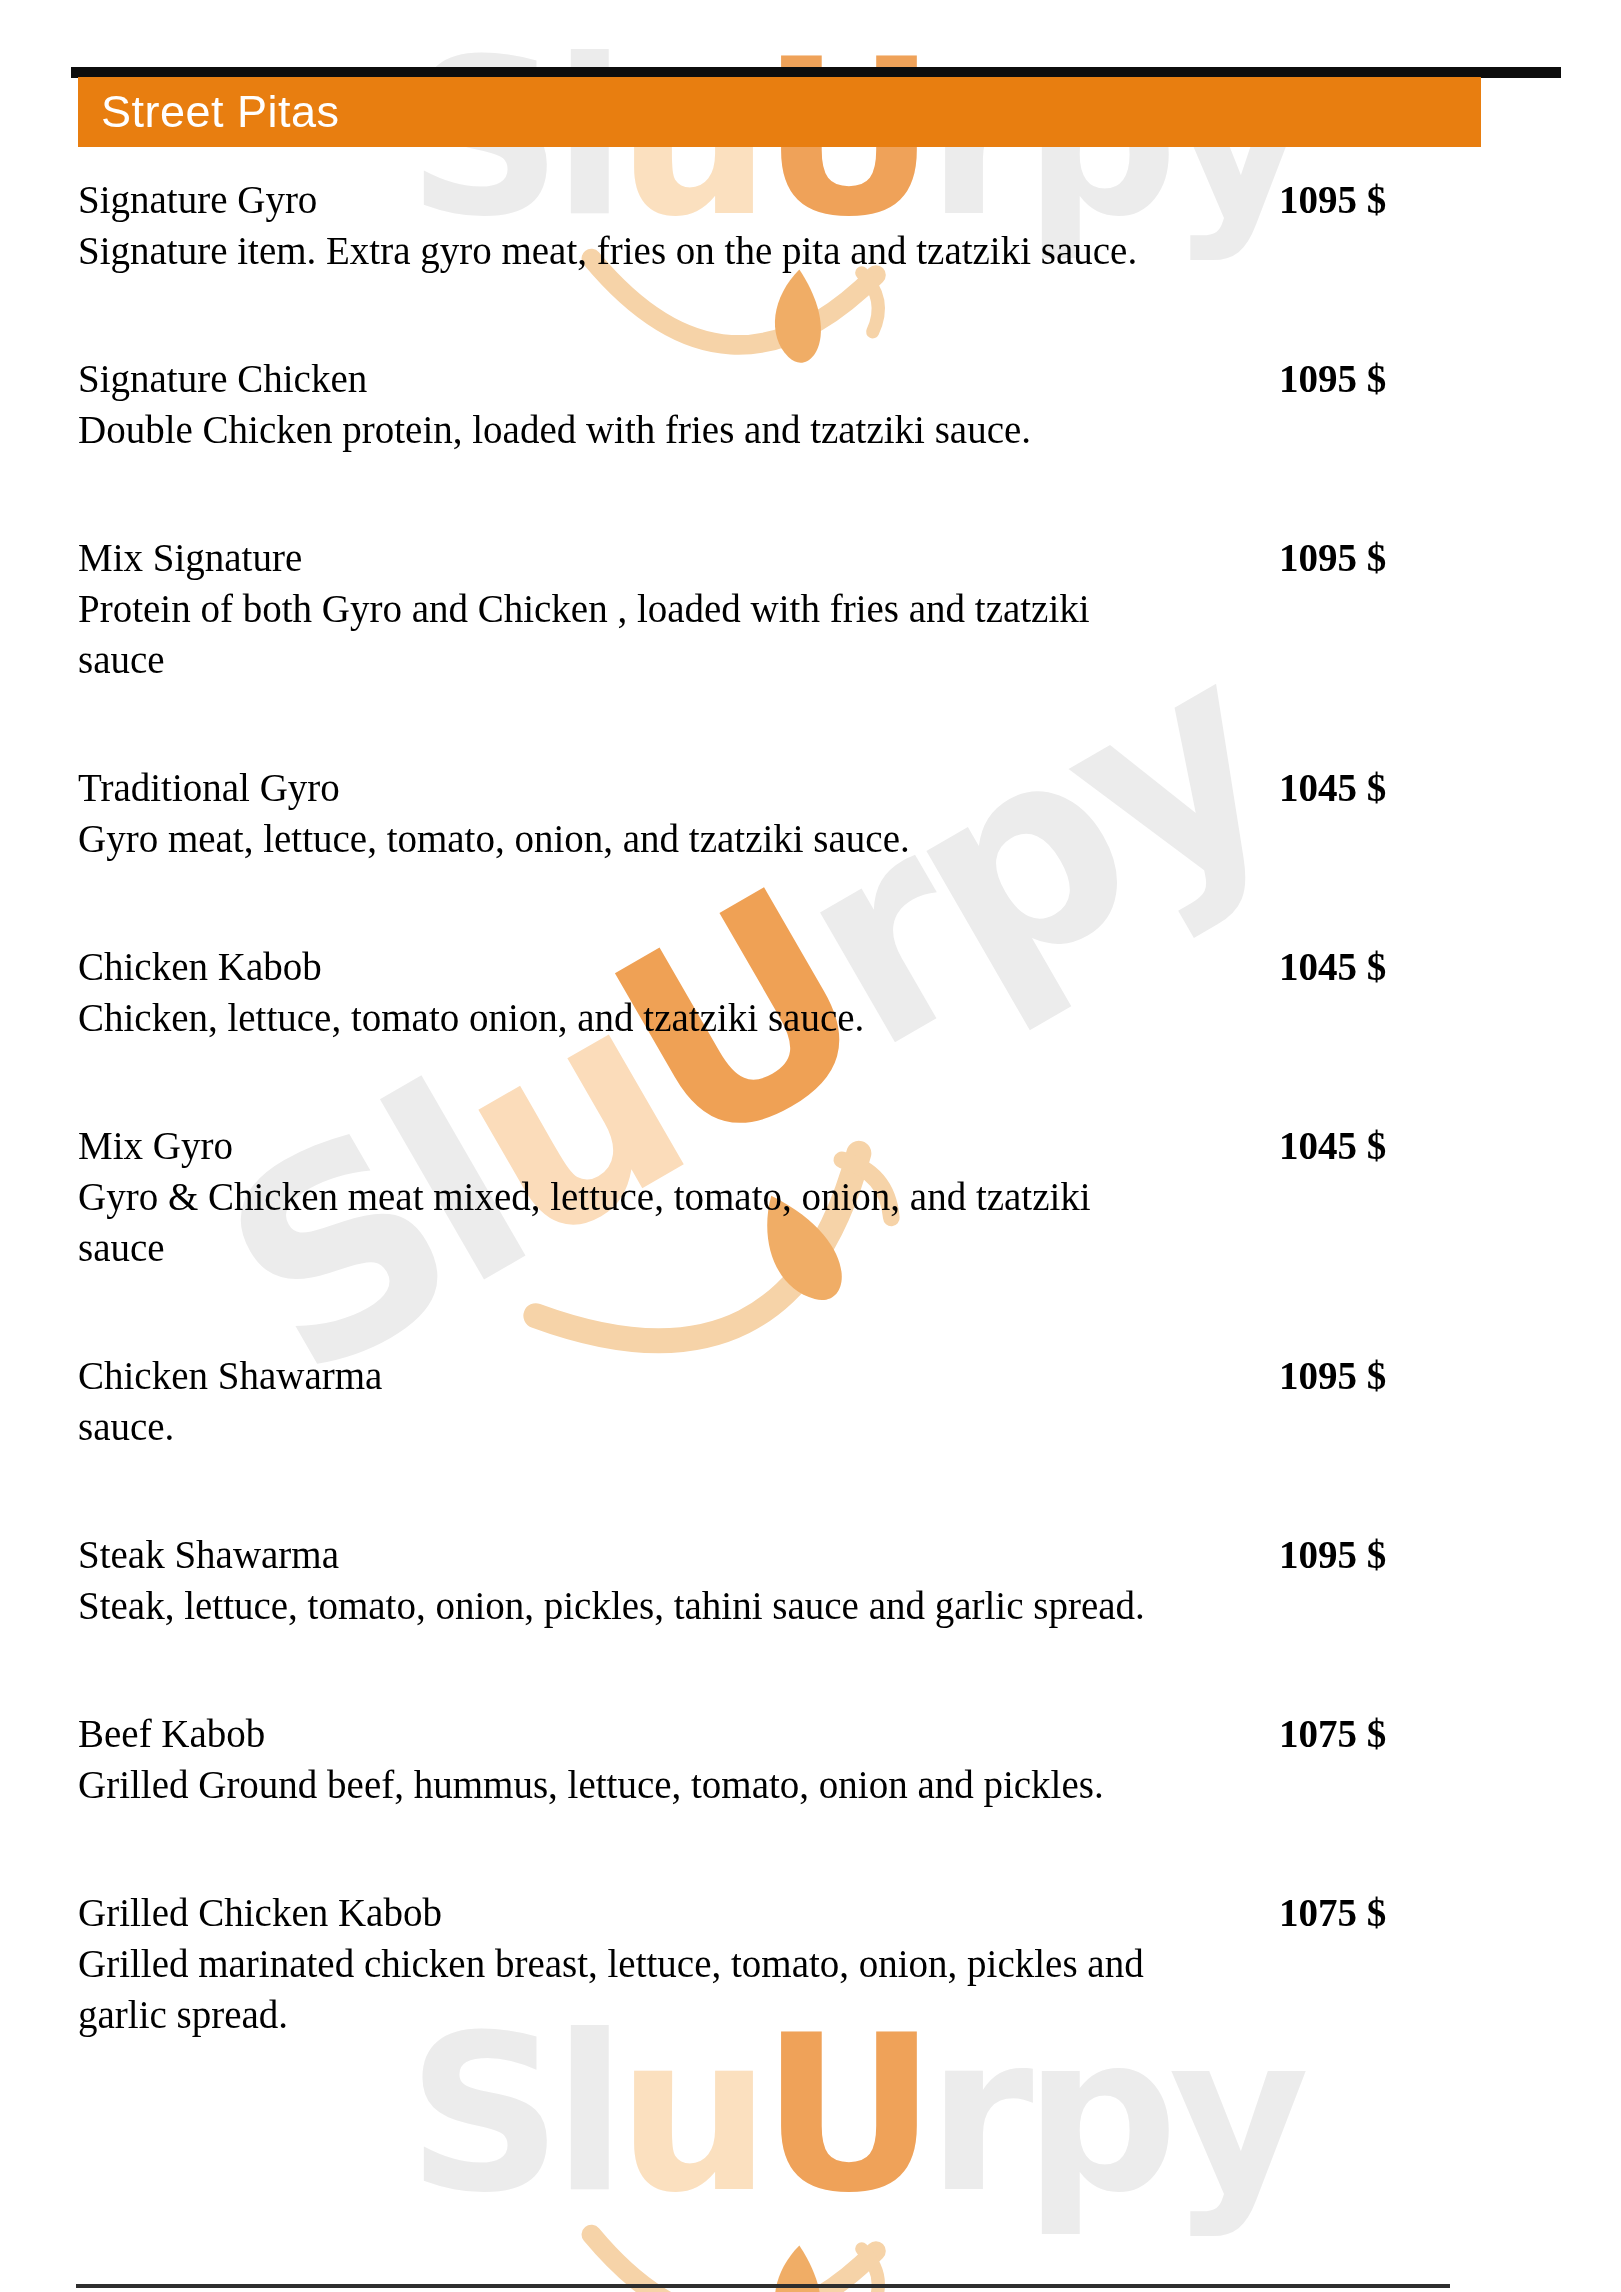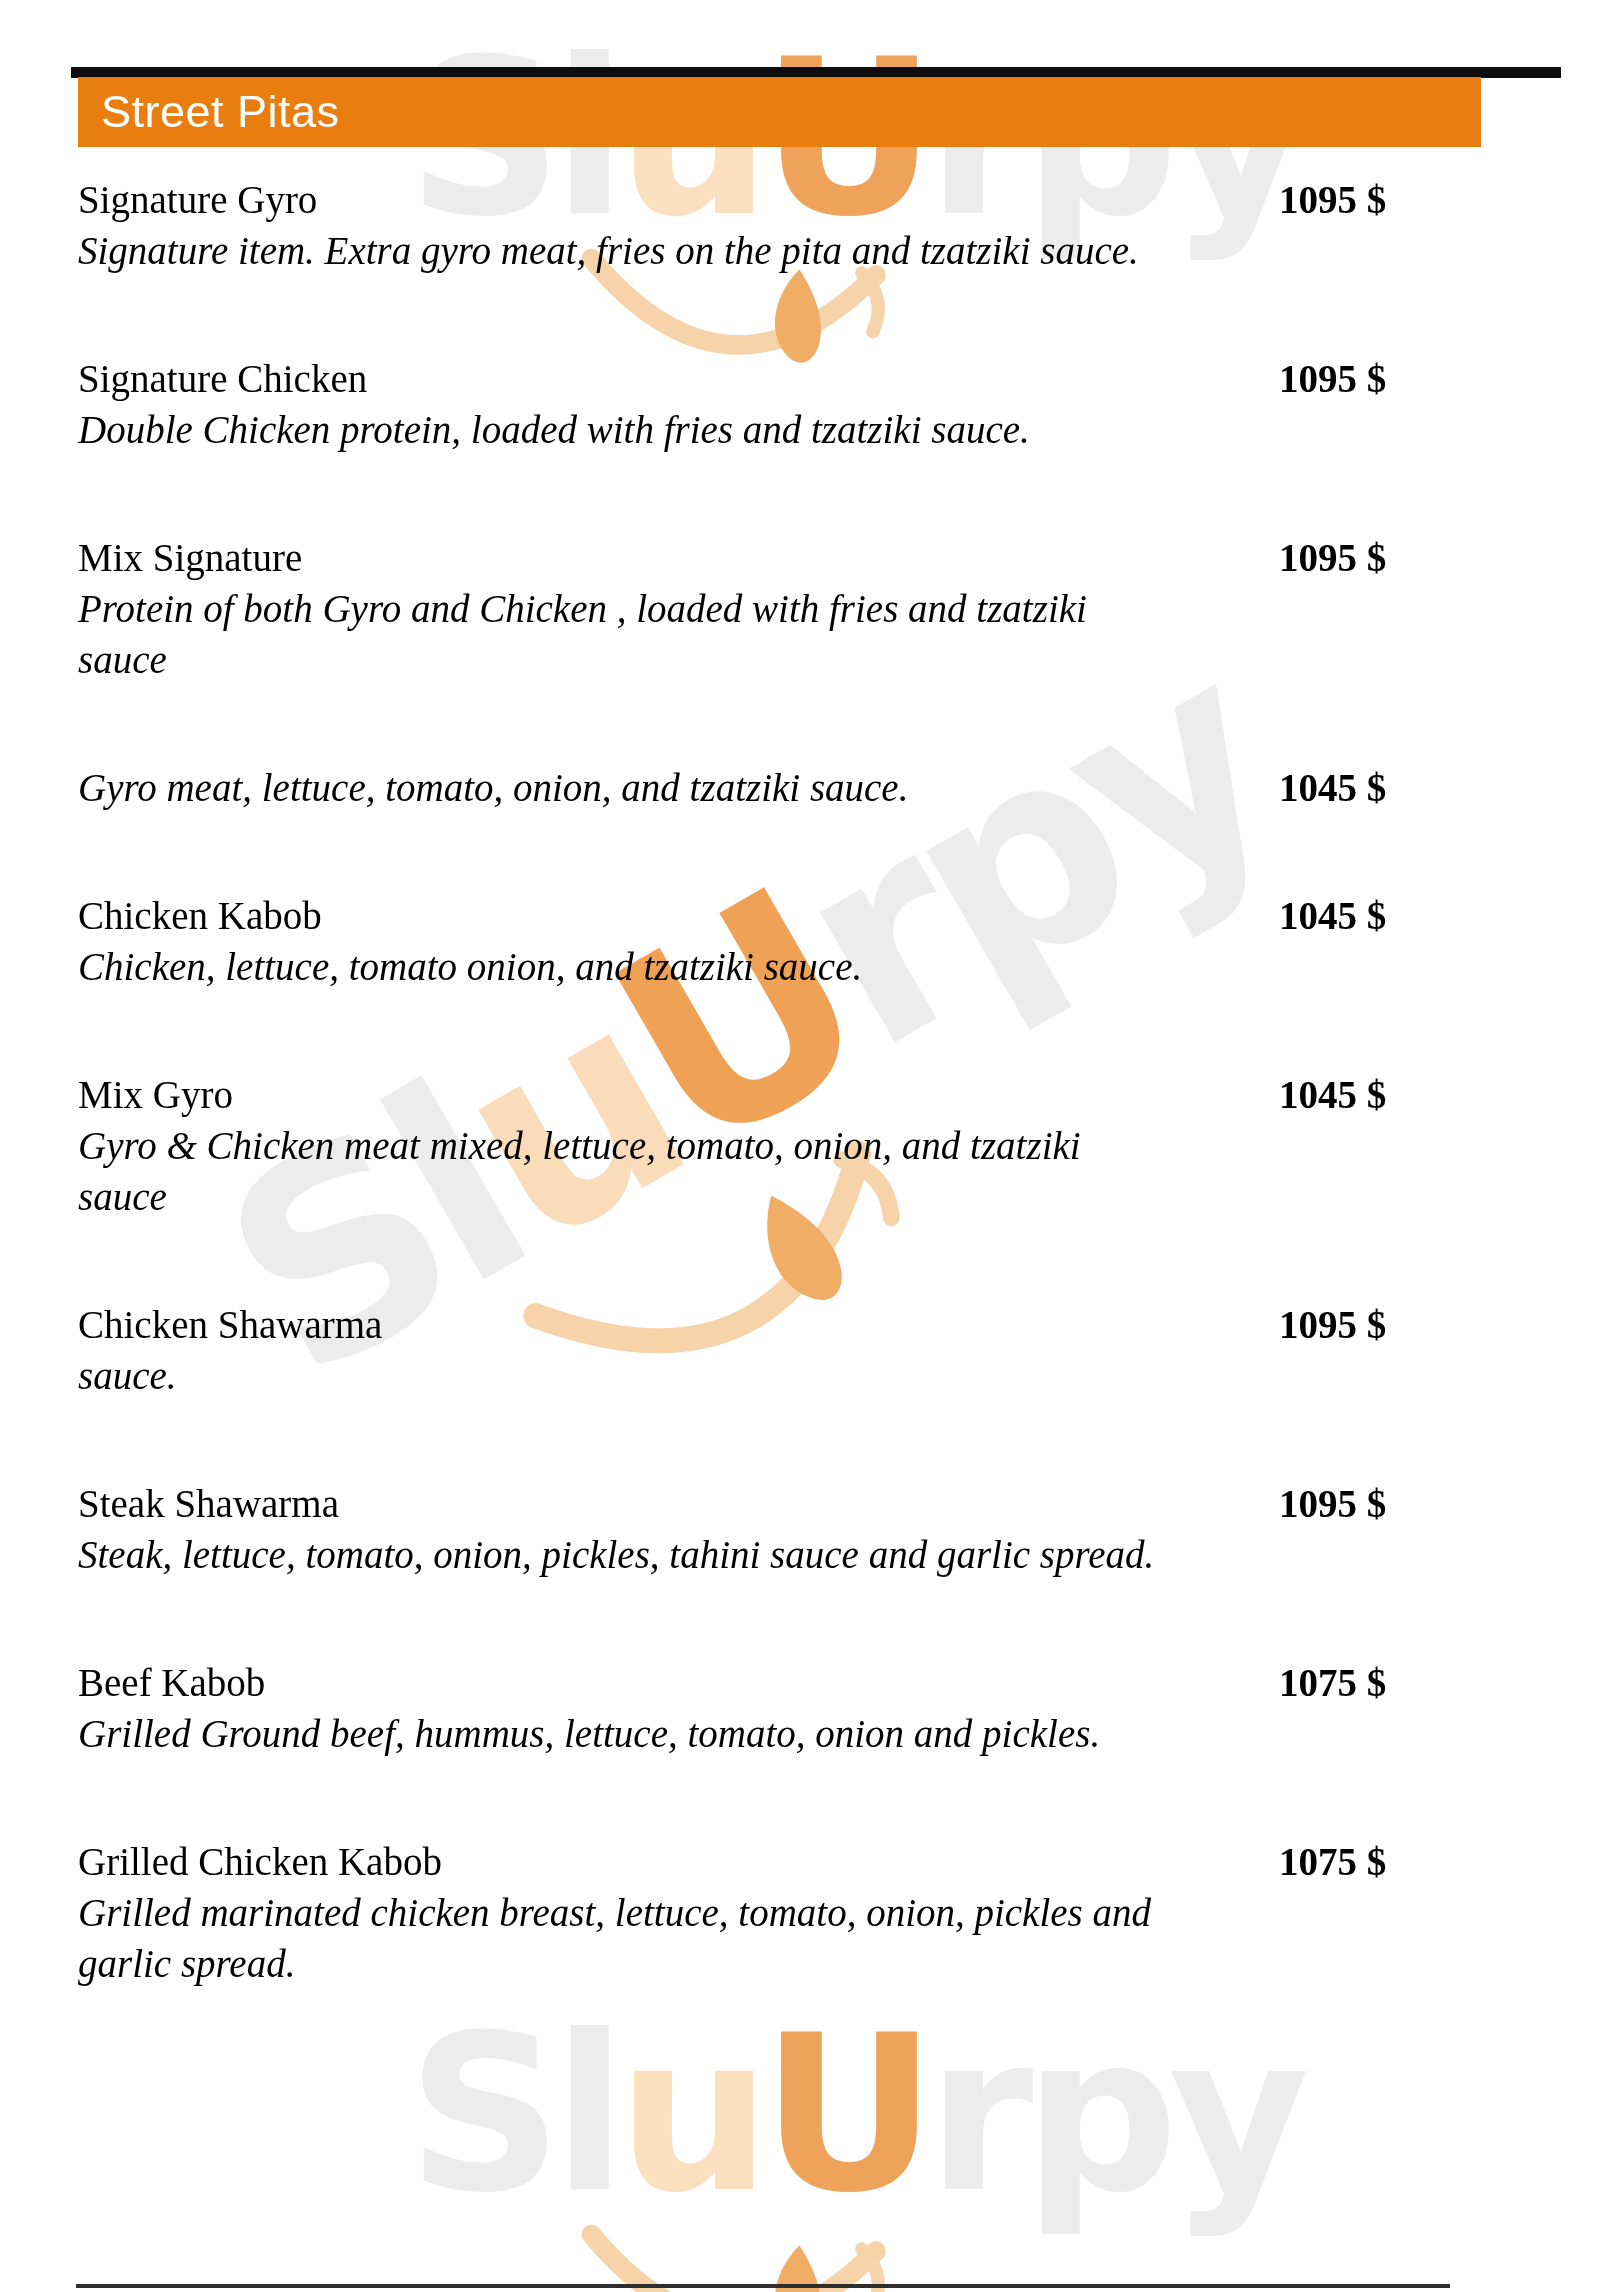--- a/index.html
+++ b/index.html
@@ -68,21 +68,21 @@
     position:absolute; z-index:1;
     left:78px; top:174px; width:1411px;
     font-size:39px; color:#000000;
   }
   .item{position:relative; margin-bottom:77px;}
   .item-name{line-height:51px; max-width:1127px;}
   .item-price{
     position:absolute; left:1201px; top:0;
     line-height:51px; white-space:nowrap;font-weight:bold;
   }
-  .item-desc{line-height:51px; max-width:1166px;font-style:italic;}
+  .item-desc{line-height:51px; max-width:1166px;}
   .item-desc div{line-height:51px; white-space:nowrap;}
 </style>
 </head>
 <body>
 
 <div class="page">
 
   <div class="wm wm-top">
     <svg class="swoosh" viewBox="0 0 300 140" aria-hidden="true">
       <path d="M15 15 Q 140 165 275 30" fill="none" stroke="#f6d3a8" stroke-width="18" stroke-linecap="round"></path>
@@ -133,20 +133,21 @@
       <div class="item">
         <div class="item-name">Mix Signature</div>
         <div class="item-price">1095 $</div>
         <div class="item-desc">
           <div>Protein of both Gyro and Chicken , loaded with fries and tzatziki</div>
           <div>sauce</div>
         </div>
       </div>
 
       <div class="item">
+        <div class="item-name">Traditional Gyro</div>
         <div class="item-price">1045 $</div>
         <div class="item-desc">
           <div>Gyro meat, lettuce, tomato, onion, and tzatziki sauce.</div>
         </div>
       </div>
 
       <div class="item">
         <div class="item-name">Chicken Kabob</div>
         <div class="item-price">1045 $</div>
         <div class="item-desc">

